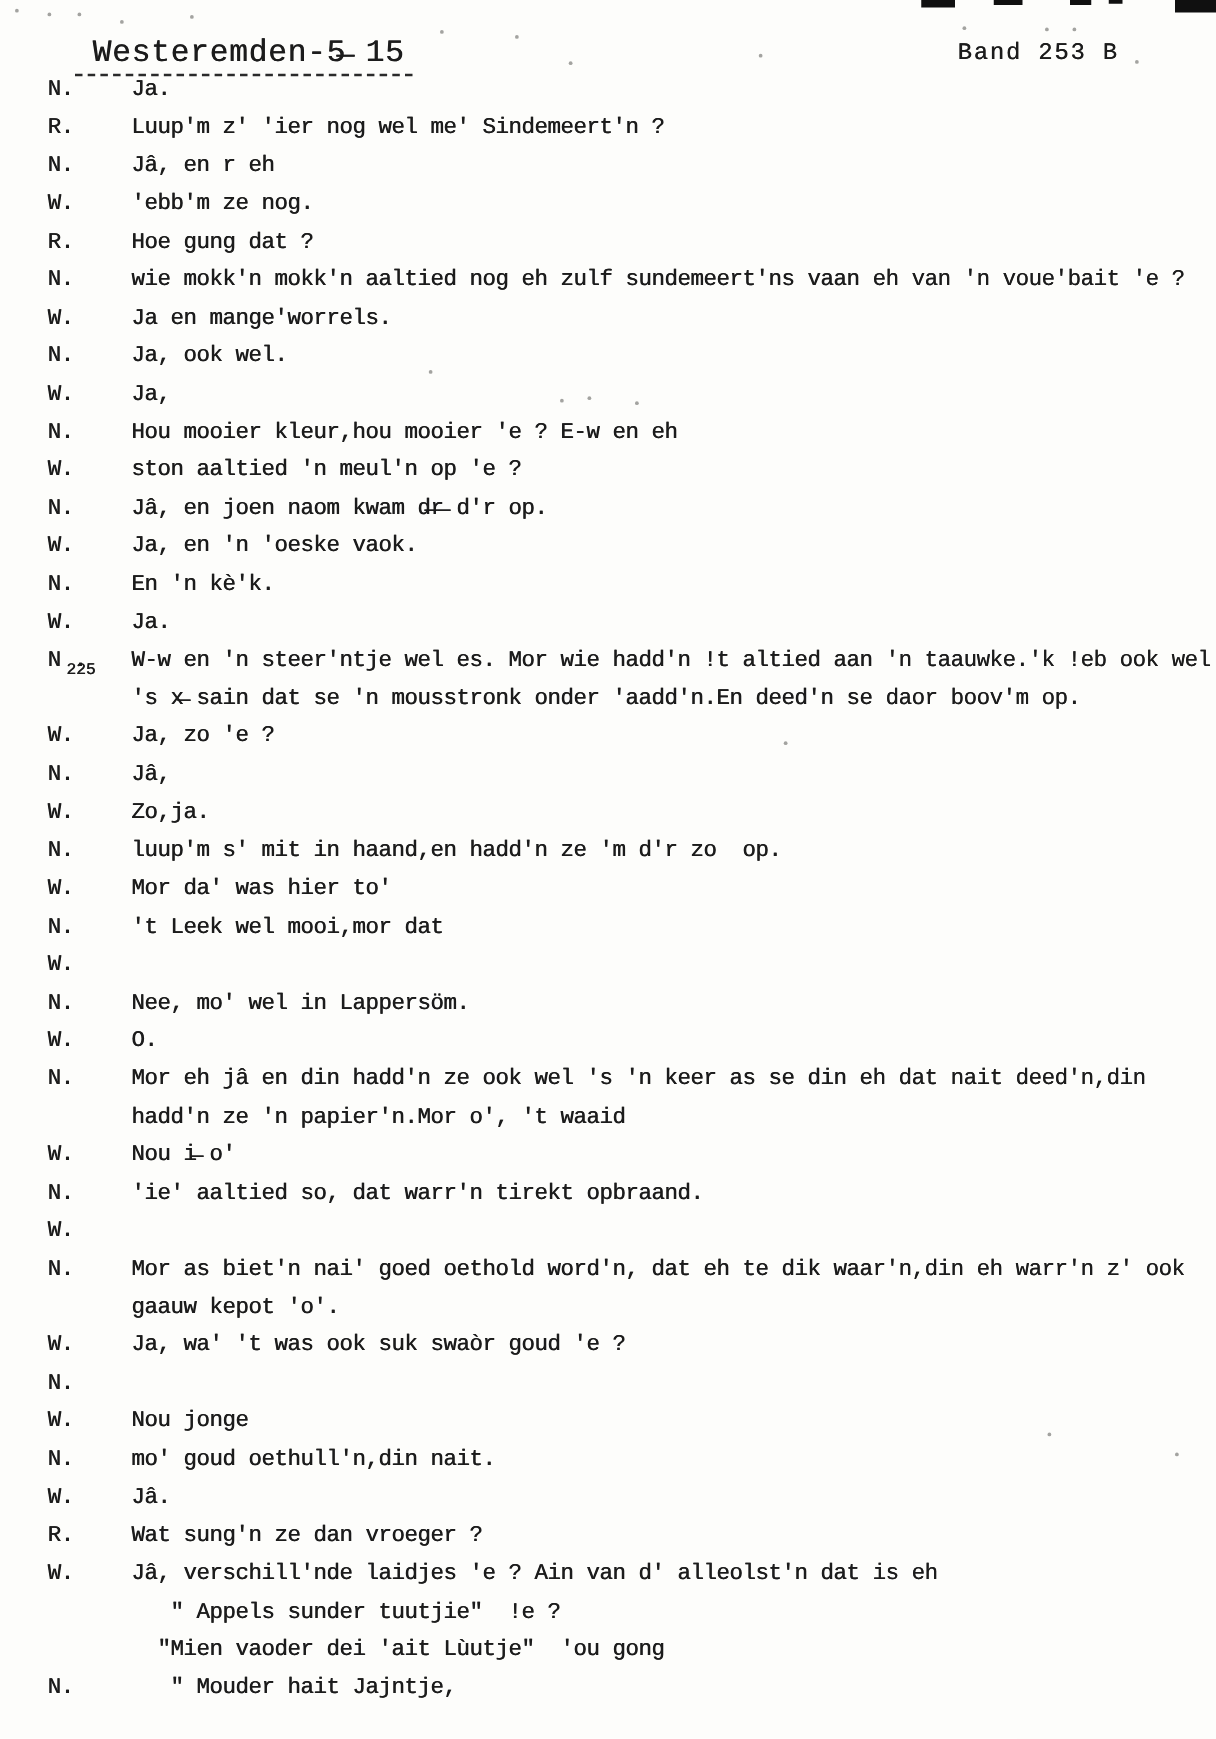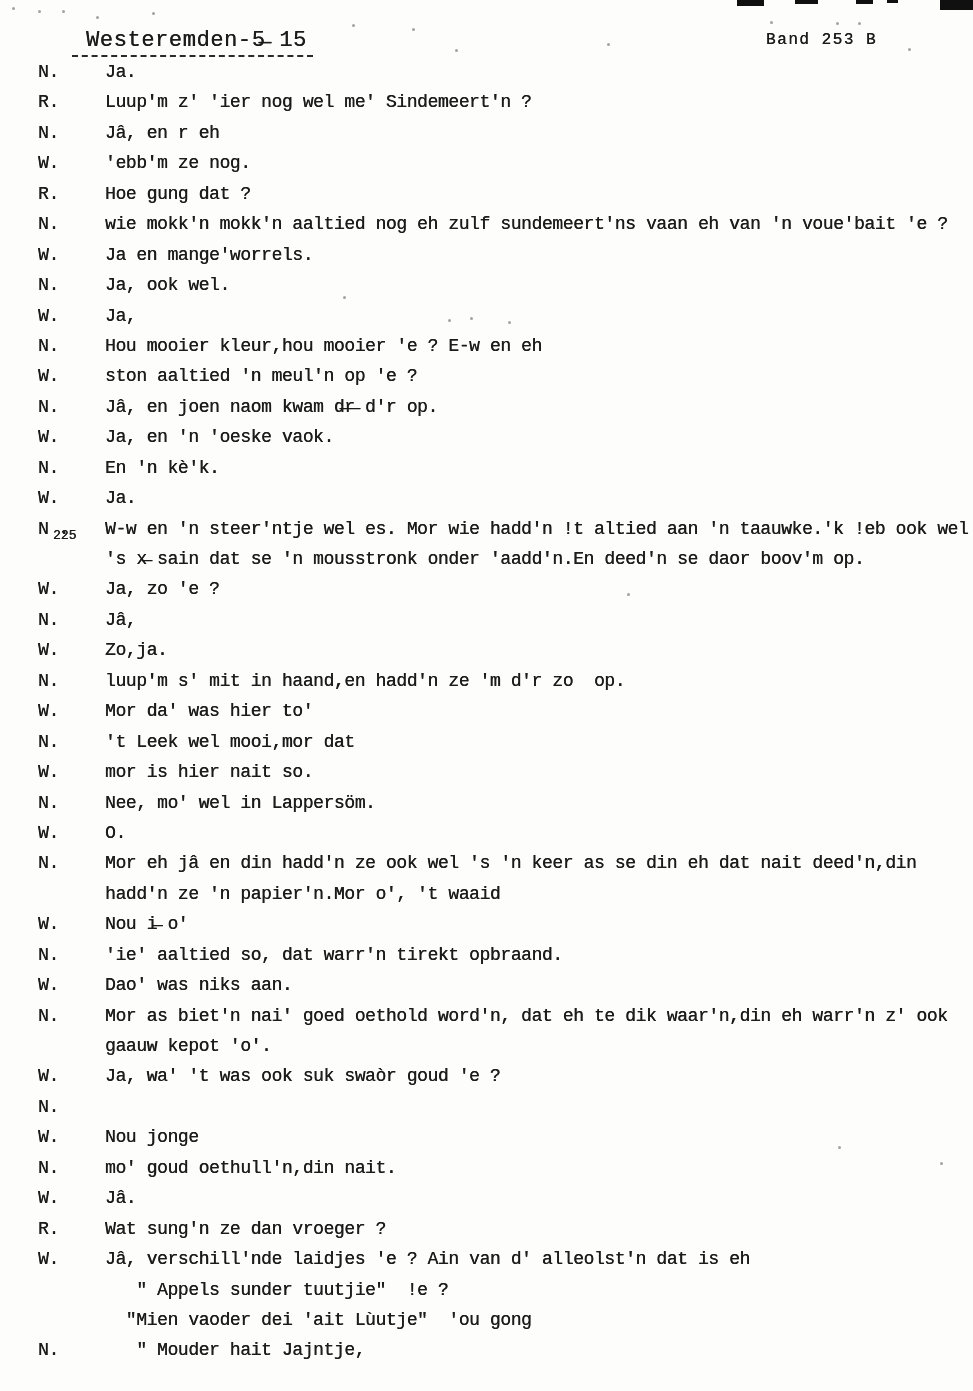--- a/index.html
+++ b/index.html
@@ -16,34 +16,34 @@
     color: #1c1c1c;
   }
   .page {
     position: absolute;
     inset: 0;
     background: #fdfdfb;
   }
   
   .title {
     position: absolute;
-    left: 72px;
+    left: 60px;
     top: 28px;
     padding: 0 6px 2px 14px;
-    font-size: 22px;
+    font-size: 25px;
     letter-spacing: 0.6px;
     border-bottom: 2px dashed #2a2a2a;
     text-shadow: 0.3px 0 0 currentColor;
     white-space: pre;
   }
   .band {
     position: absolute;
     left: 766px;
     top: 31px;
-    font-size: 16px;
+    font-size: 19px;
     letter-spacing: 1.5px;
     text-shadow: 0.3px 0 0 currentColor;
     white-space: pre;
   }
   
   .lines {
     position: absolute;
     left: 38px;
     top: 57px;
     width: 930px;
@@ -264,21 +264,20 @@
       <span class="text">Mor da' was hier to'</span>
     </div>
 
     <div class="line">
       <span class="speaker">N.</span>
       <span class="text">'t Leek wel mooi,mor dat</span>
     </div>
 
     <div class="line">
       <span class="speaker">W.</span>
-      <span class="text">mor is hier nait so.</span>
     </div>
 
     <div class="line">
       <span class="speaker">N.</span>
       <span class="text">Nee, mo' wel in Lappersöm.</span>
     </div>
 
     <div class="line">
       <span class="speaker">W.</span>
       <span class="text">O.</span>
@@ -299,21 +298,20 @@
       <span class="text">Nou i̶ o'</span>
     </div>
 
     <div class="line">
       <span class="speaker">N.</span>
       <span class="text">'ie' aaltied so, dat warr'n tirekt opbraand.</span>
     </div>
 
     <div class="line">
       <span class="speaker">W.</span>
-      <span class="text">Dao' was niks aan.</span>
     </div>
 
     <div class="line">
       <span class="speaker">N.</span>
       <span class="text">Mor as biet'n nai' goed oethold word'n, dat eh te dik waar'n,din eh warr'n z' ook</span>
     </div>
 
     <div class="line">
       <span class="speaker"></span>
       <span class="text">gaauw kepot 'o'.</span>

